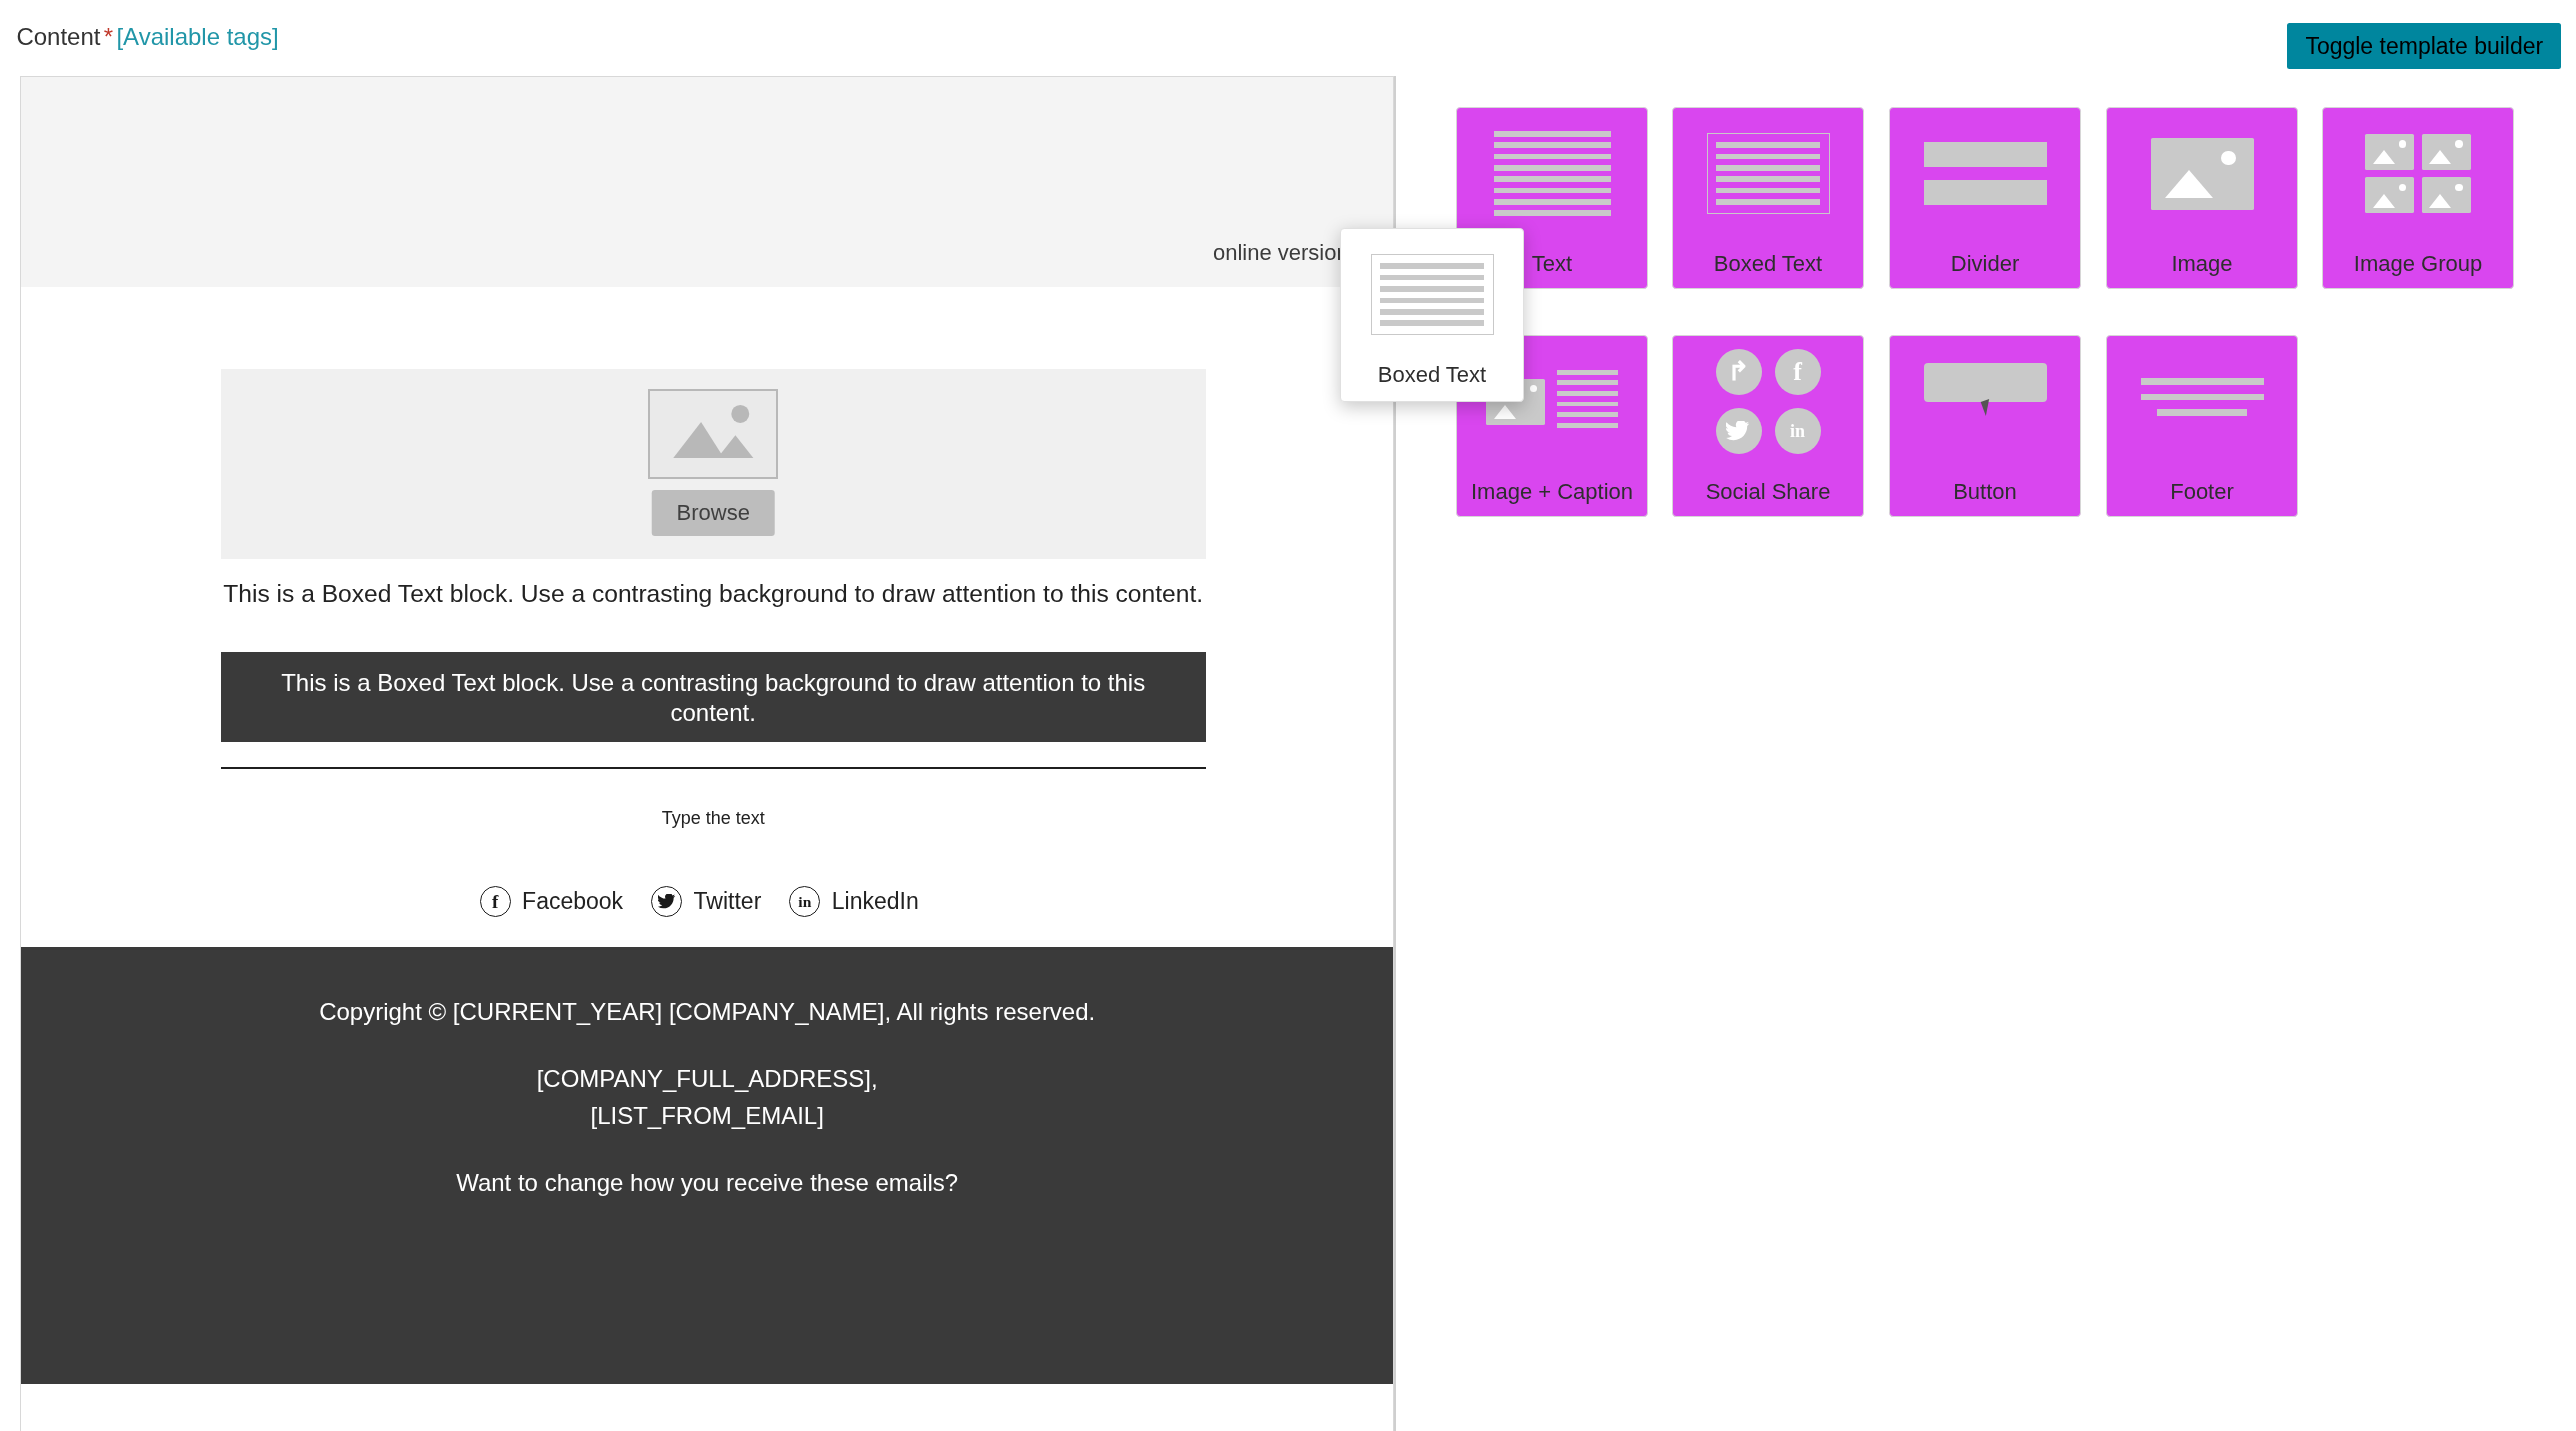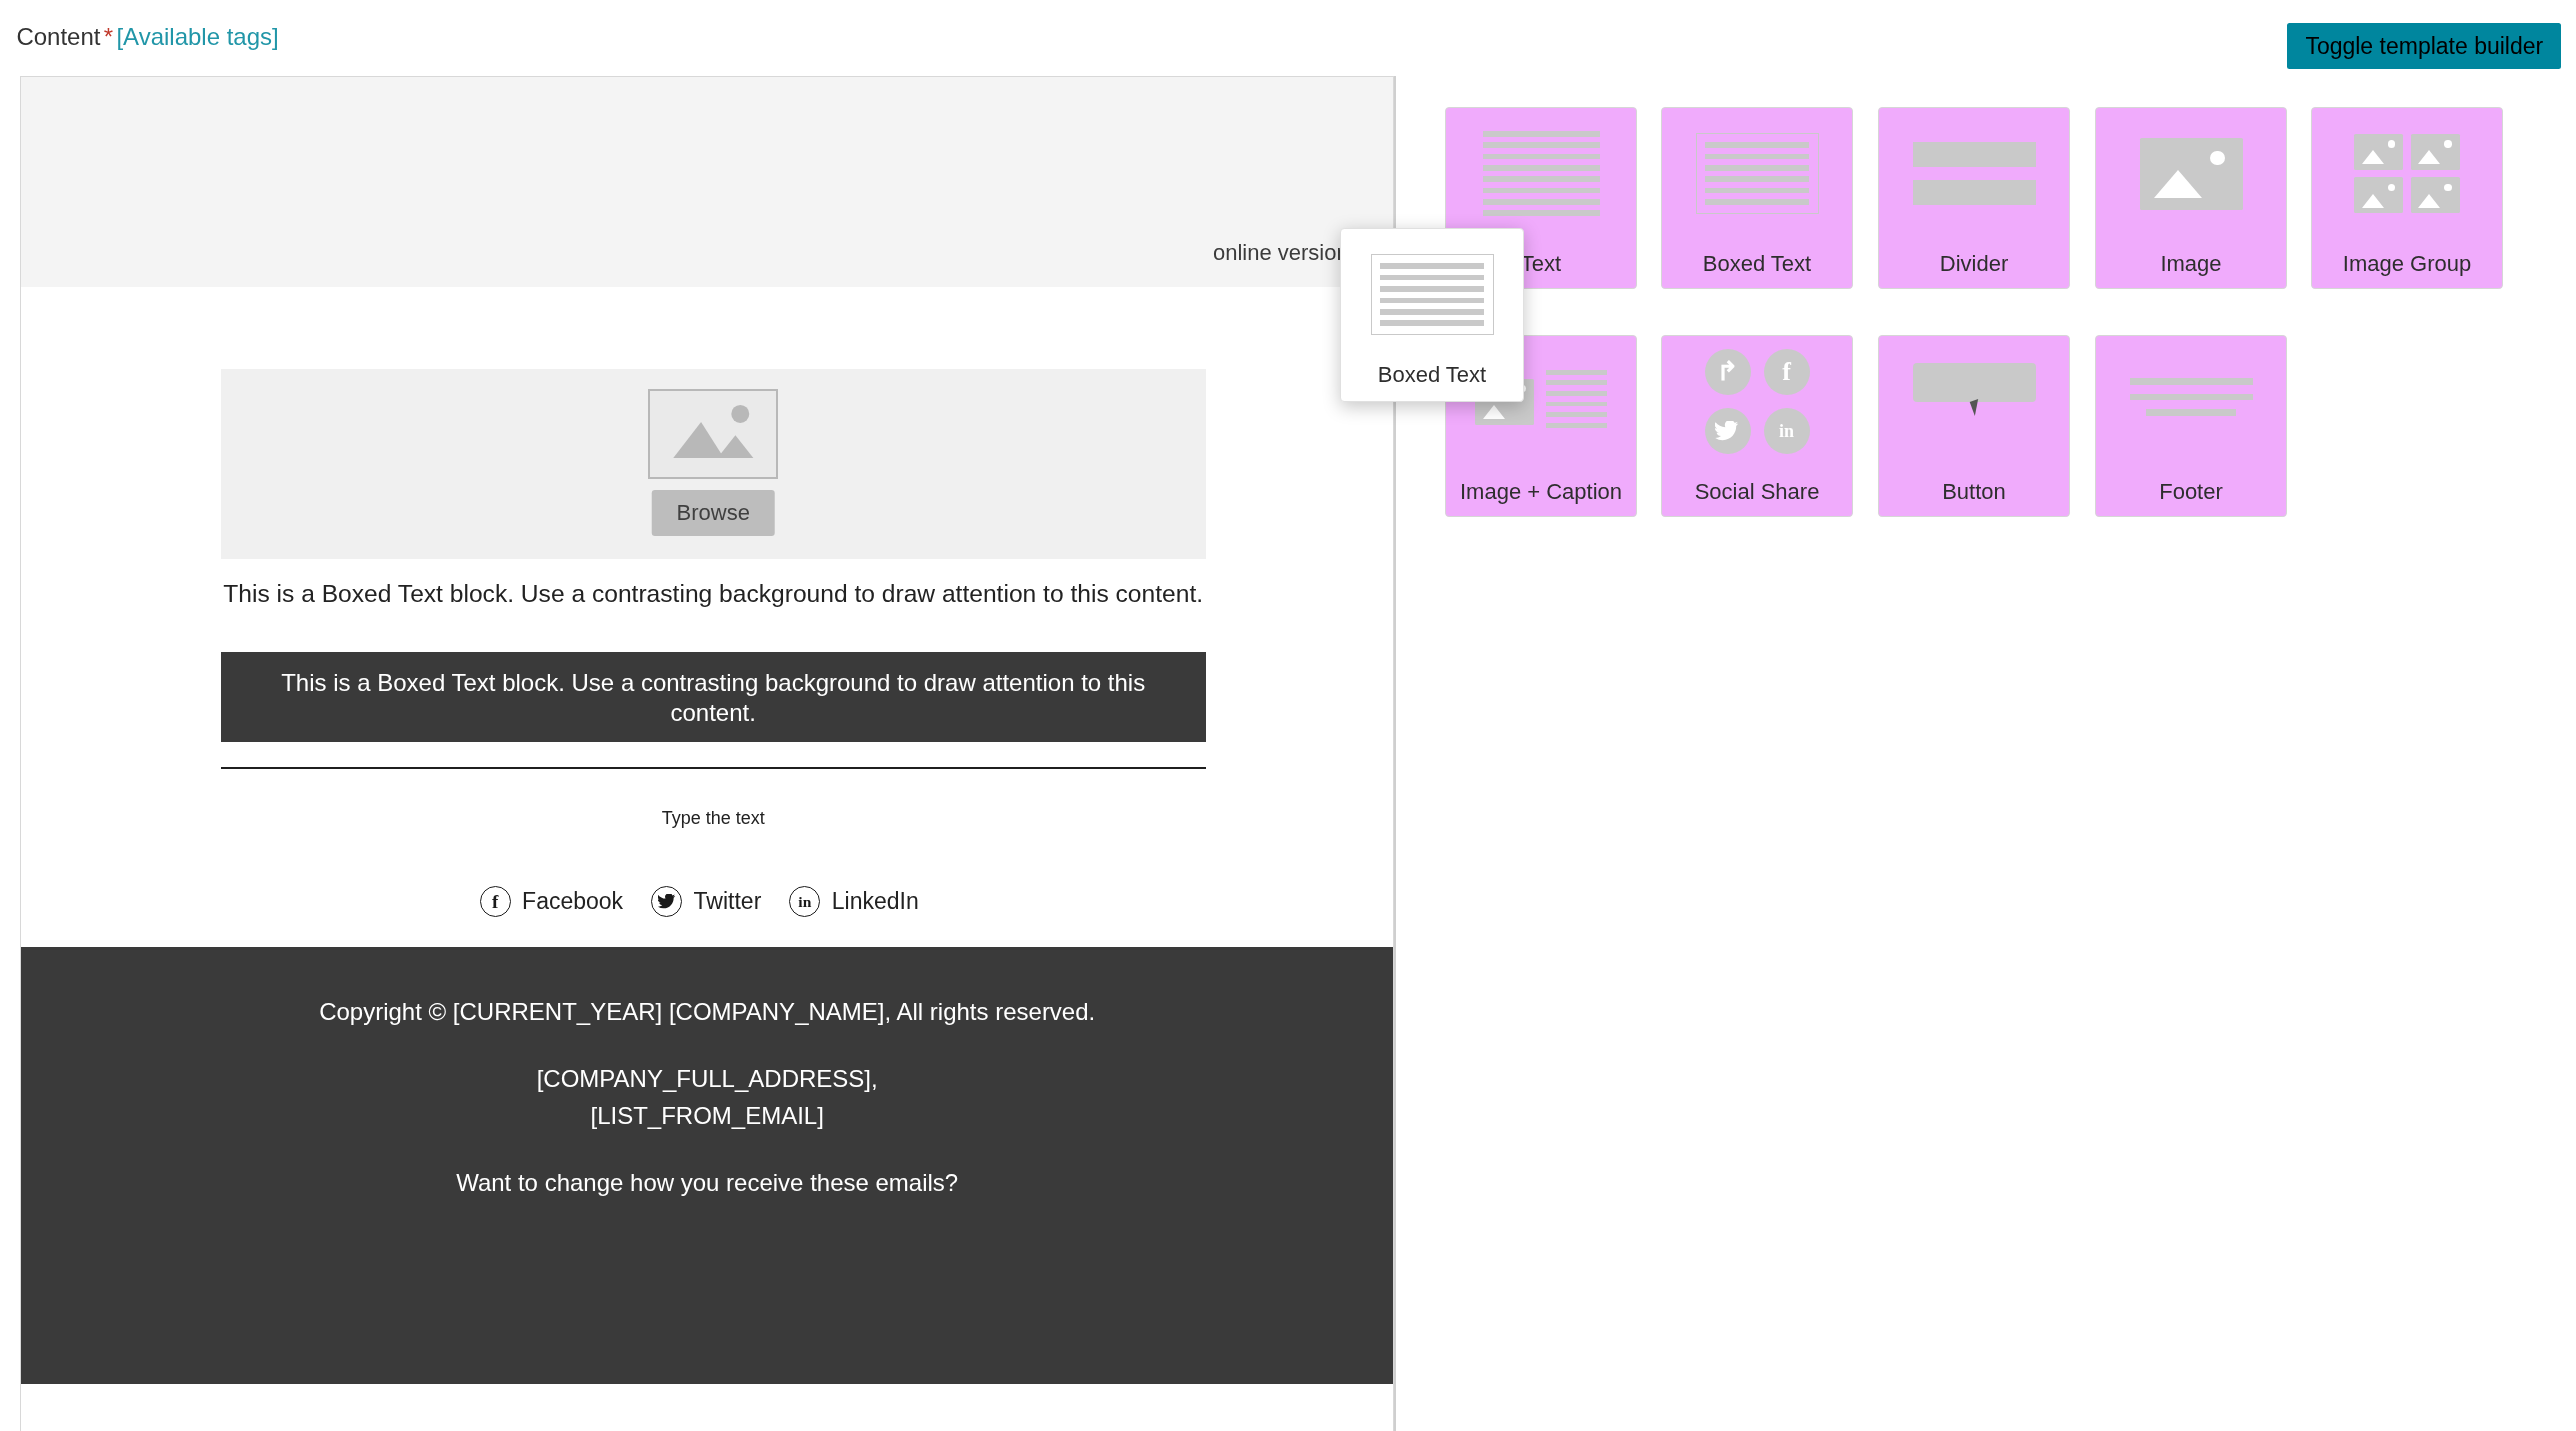--- a/index.html
+++ b/index.html
@@ -198,22 +198,23 @@
     position: absolute;
     left: 1397px; top: 76px;
     width: 1179px; height: 1356px;
     background: #ffffff;
   }
   .tile {
     position: absolute;
     width: 192px; height: 182px;
     border: 0.8px solid #d6d6d6;
     border-radius: 4.1px;
-    background: #f0abfc;
+    background: #d946ef;
     cursor: pointer;
+    margin-left: 11px;
   }
   .tile .tile-label {
     position: absolute;
     left: 0; right: 0; bottom: 11.5px;
     text-align: center;
     font-size: 22px;
     color: #2e2e2e;
   }
   .tile .art {
     position: absolute;

